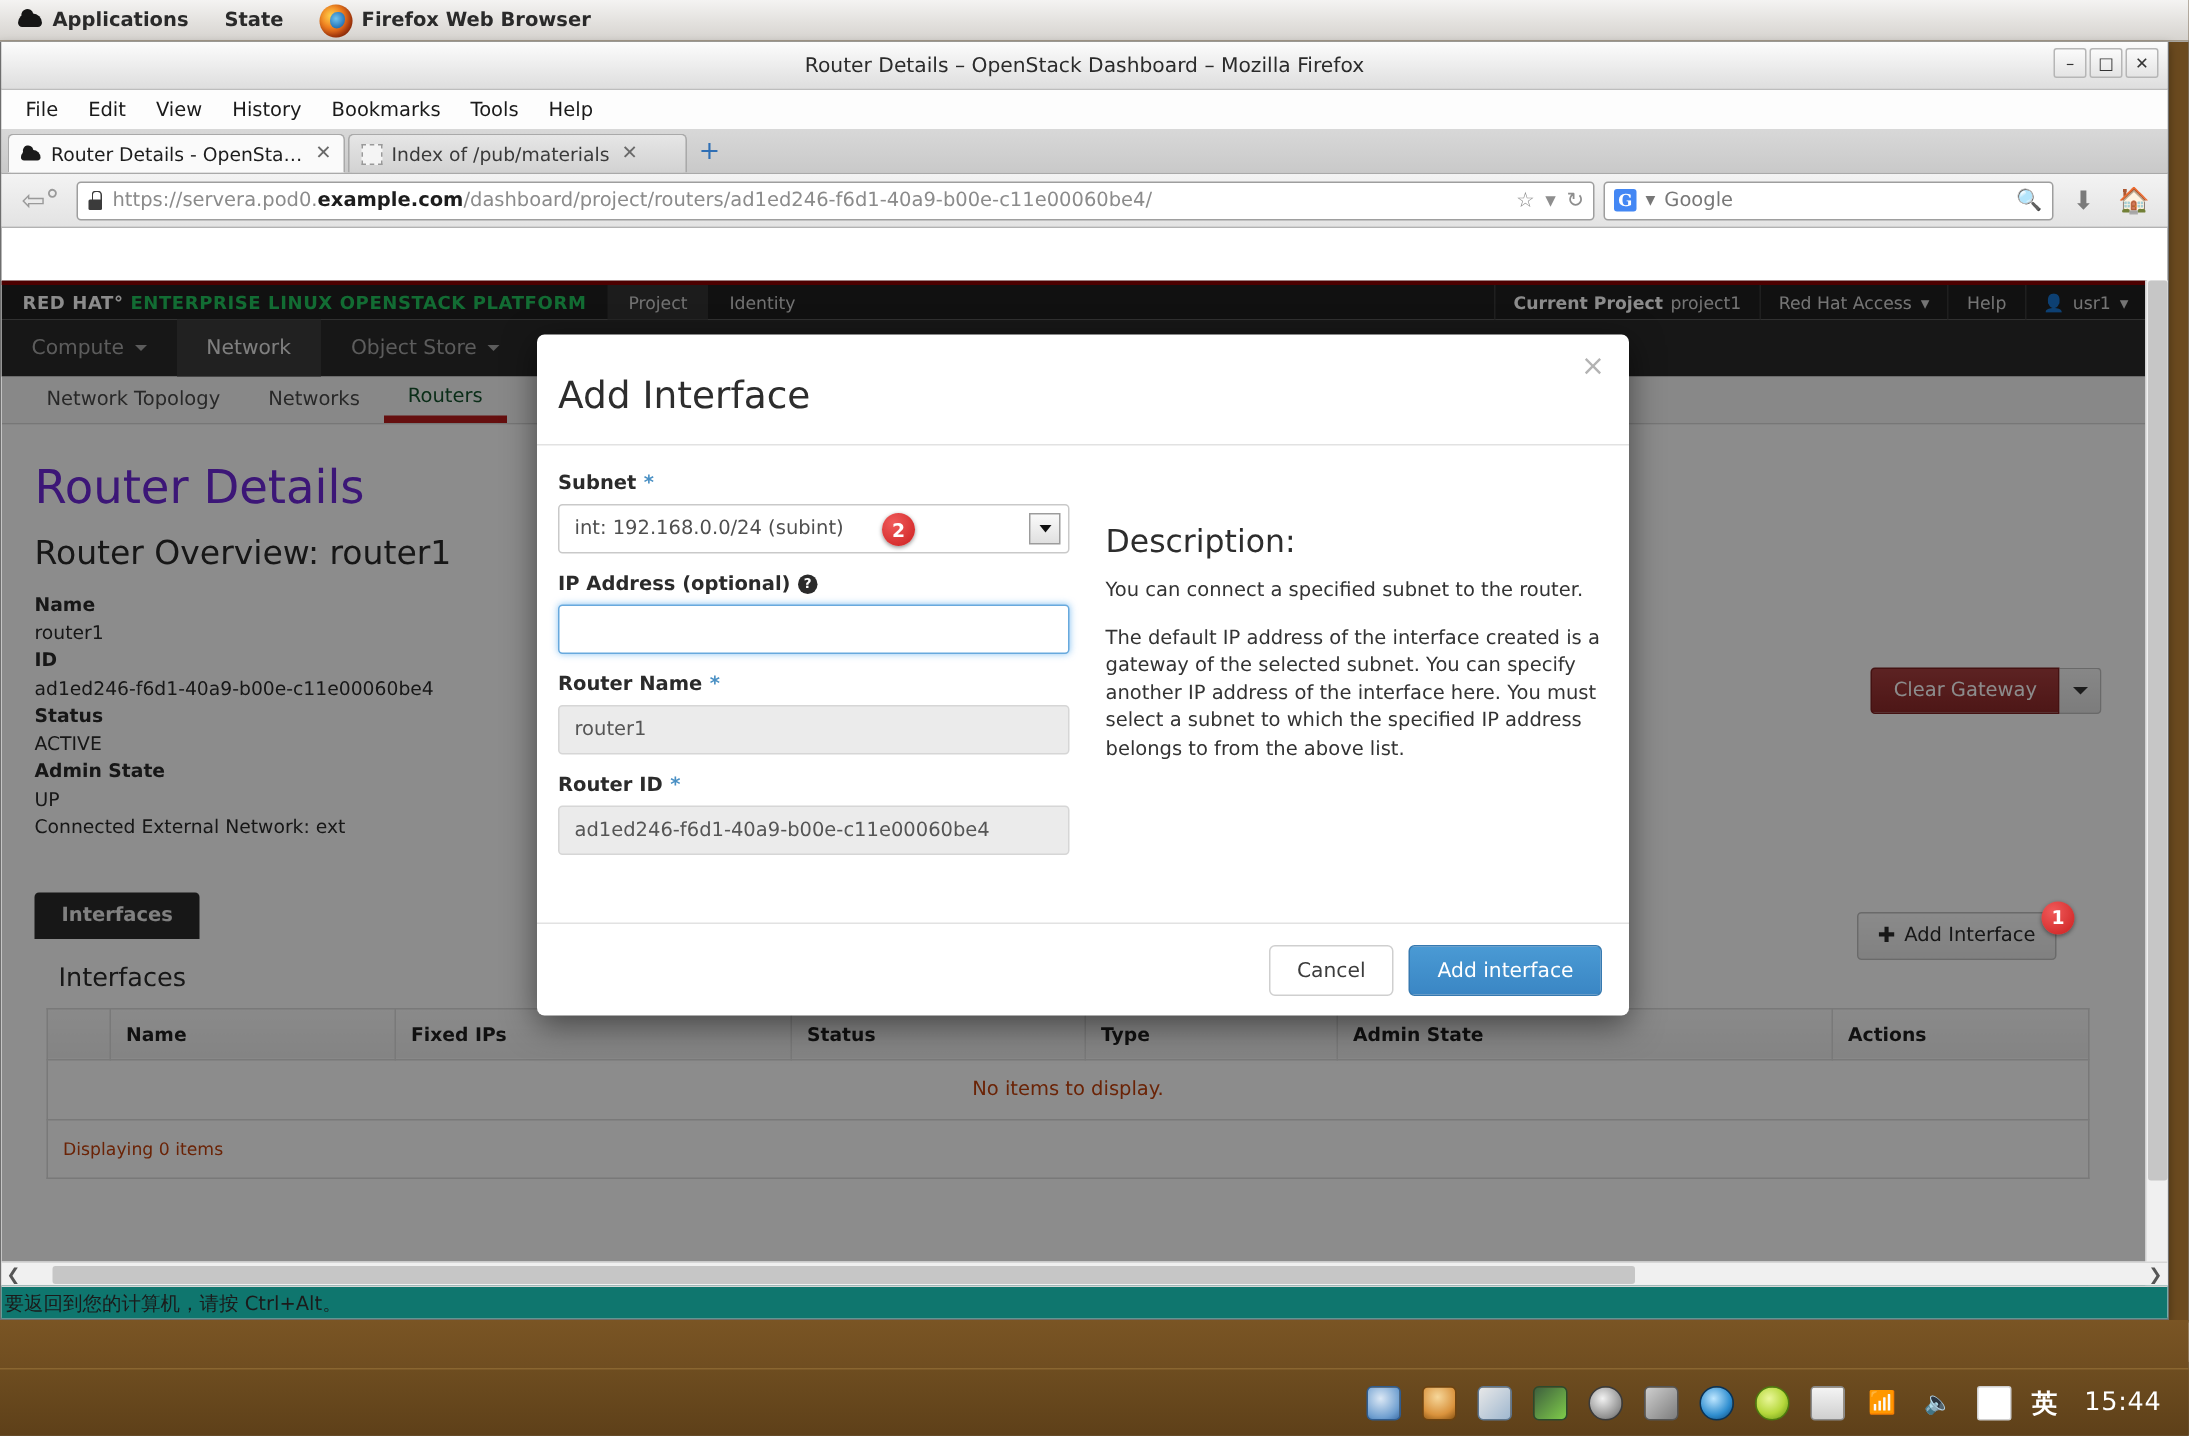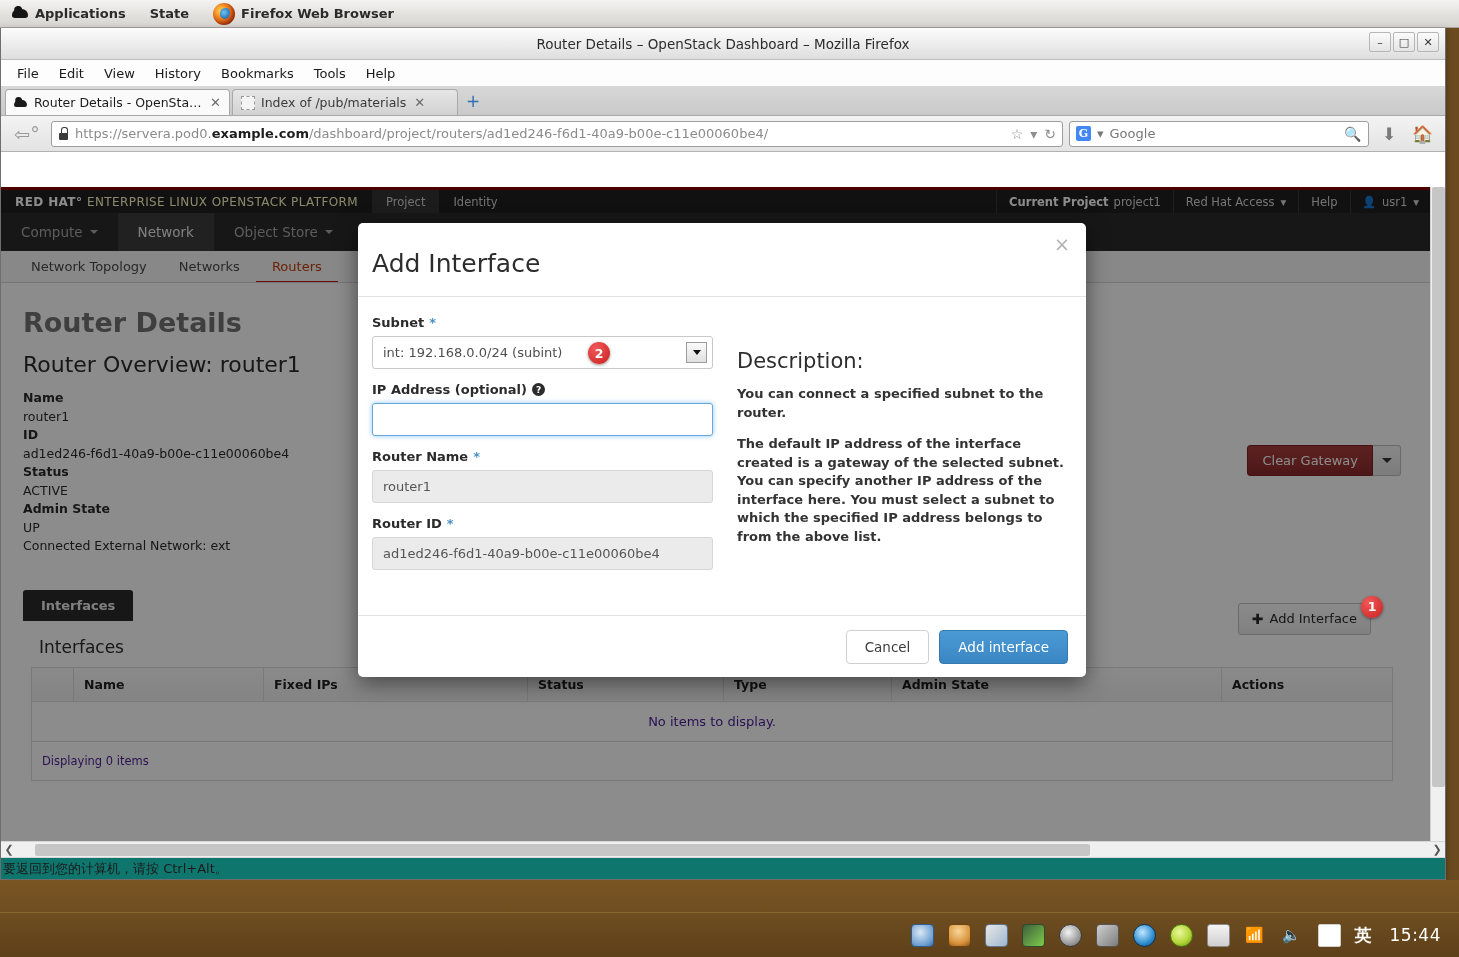--- a/index.html
+++ b/index.html
@@ -149,46 +149,46 @@
   
   #os-topbar {
     height: 26px; background: #1f1f1f; border-top: 3px solid #8b0000;
     display: flex; align-items: stretch; color: #d6d6d6; font-size: 11.5px;
   }
   #os-brand {
     display:flex; align-items:center; padding: 0 14px; font-size: 12px; letter-spacing: .4px;
     white-space: nowrap;
   }
   #os-brand .rh { color:#fff; font-weight: bold; }
-  #os-brand .rest { color:#fef9c3; font-weight: normal; }
+  #os-brand .rest { color:#22c55e; font-weight: bold; }
   .os-tab { display:flex;align-items:center;padding:0 14px;color:#cfcfcf;}
   .os-tab.active { background: #343434; }
   #os-right { margin-left:auto; display:flex; align-items:stretch; }
   #os-right > div { display:flex; align-items:center; padding: 0 12px; border-left: 1px solid #3a3a3a; white-space: nowrap;}
   #os-right .lbl { color:#fff; font-weight:bold; margin-right:5px; }
 
   
   #os-nav2 {
     height: 38px; background: #2b2b2b; display:flex; align-items:stretch; color:#a8a8a8; font-size: 13.5px;
   }
   .nav2-item { display:flex;align-items:center;padding:0 20px; gap:7px;}
   .nav2-item.active { background:#3d3d3d; color:#e8e8e8; }
   .caret-d { width:0;height:0;border-left:4px solid transparent;border-right:4px solid transparent;border-top:4px solid currentColor;}
 
   
   #os-subnav {
     height: 32px; background:#f7f7f7; border-bottom:1px solid #d9d9d9;
     display:flex; align-items:stretch; padding-left: 14px; font-size: 13px;
   }
   .sub-item { display:flex;align-items:center;padding: 0 16px; color:#4a4a4a; }
-  .sub-item.active { color:#c2410c; border-bottom: 1px solid #b91c1c; }
+  .sub-item.active { color:#14532d; border-bottom: 5px solid #b91c1c; }
 
   
   #os-content { padding: 18px 30px 0 22px; position: relative; background:#fff; height: 595px;}
-  #h-routerdetails { font-size: 27px; font-weight: bold; color:#737373; margin: 6px 0 14px 0;}
+  #h-routerdetails { font-size: 31px; font-weight: normal; color:#6d28d9; margin: 6px 0 14px 0;}
   #h-overview { font-size: 22px; font-weight: normal; color:#2a2a2a; margin: 0 0 12px 0;}
   .dl-row { font-size: 12.5px; line-height: 18.5px; color:#2b2b2b; }
   .dl-row .k { font-weight: bold; }
   #clear-gw-wrap {
     position: absolute; right: 30px; top: 162px; display:flex;
   }
   #clear-gw {
     background: linear-gradient(to bottom,#a93f3f,#8d2a2a); color:#fff; font-size:13px;
     padding: 7px 14px; border:1px solid #7c2121; border-radius:3px 0 0 3px;
   }
@@ -209,21 +209,21 @@
     font-size: 13px; color:#2b2b2b; padding: 7px 13px; display:inline-flex; align-items:center; gap:6px;
   }
   .plus-ic { font-weight:bold; font-size: 14px; }
 
   table#iface-table { width: 100%; border-collapse: collapse; font-size: 13px; background: #fff; }
   #iface-table th {
     background: linear-gradient(to bottom,#fbfbfb,#f0f0f0);
     border: 1px solid #dcdcdc; text-align: left; padding: 9px 10px; font-size: 12.5px; color:#1f1f1f;
   }
   #iface-table td {
-    border: 1px solid #dcdcdc; padding: 12px 10px; color:#4c1d95; background:#fff;
+    border: 1px solid #dcdcdc; padding: 12px 10px; color:#c2410c; background:#fff;
   }
   td.empty-cell { text-align:center; }
   td.footer-cell { font-size: 11.5px; color:#555; padding: 7px 10px; background:#fafafa;}
 
   
   #modal {
     position: absolute; left: 357px; top: 36px; width: 728px; height: 454px;
     background: #fff; border-radius: 5px; z-index: 60;
     box-shadow: 0 6px 22px rgba(0,0,0,.5);
   }
@@ -258,21 +258,21 @@
     position: absolute; right: 5px; top: 5px; width: 21px; height: 21px;
     background: linear-gradient(to bottom,#fafafa,#e0e0e0); border: 1px solid #9c9c9c;
     display:flex; align-items:center; justify-content:center;
   }
   input.fld-input.focused {
     border: 1px solid #68a9dd; box-shadow: 0 0 5px rgba(82,168,236,.65);
     outline: none;
   }
   input.fld-input.readonly { background:#ebebeb; color:#555; border:1px solid #d6d6d6;}
   #desc-title { font-size: 21px; color:#2d2d2d; font-weight: normal; margin: 0 0 12px 0;}
-  .desc-p { font-size: 13px; color:#333; line-height: 18.5px; margin: 0 0 13px 0; font-weight: bold; }
+  .desc-p { font-size: 13px; color:#333; line-height: 18.5px; margin: 0 0 13px 0; }
   #modal-foot {
     position: absolute; bottom: 0; left:0; right:0; height: 62px;
     border-top: 1px solid #e2e2e2; display:flex; align-items:center; justify-content:flex-end;
     gap: 10px; padding-right: 18px;
   }
   .btn-cancel {
     background:#fff; border:1px solid #cfcfcf; border-radius:4px; font-size:13.5px; color:#3c3c3c;
     padding: 8px 18px;
   }
   .btn-primary {

